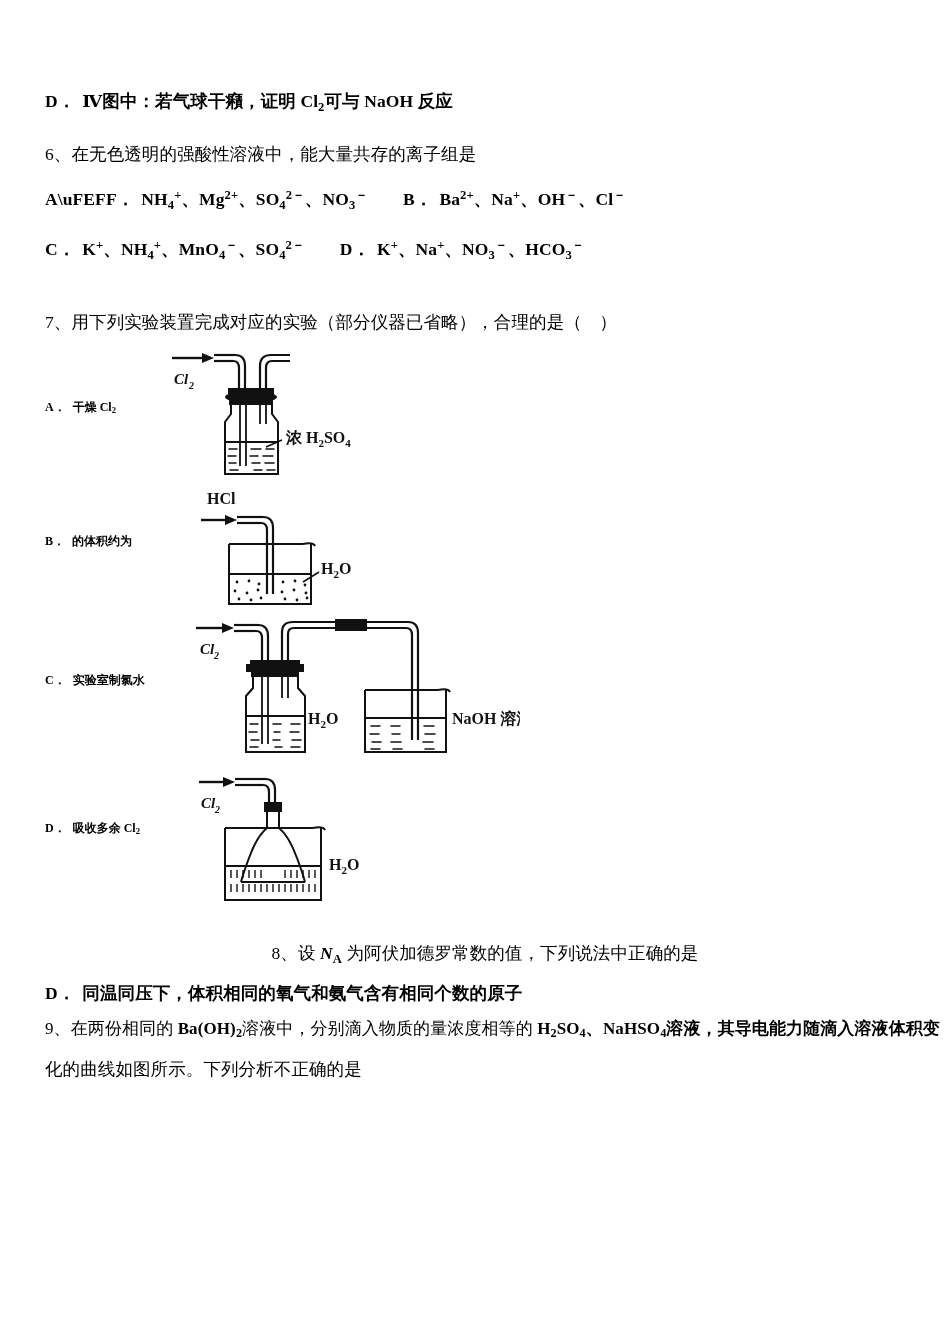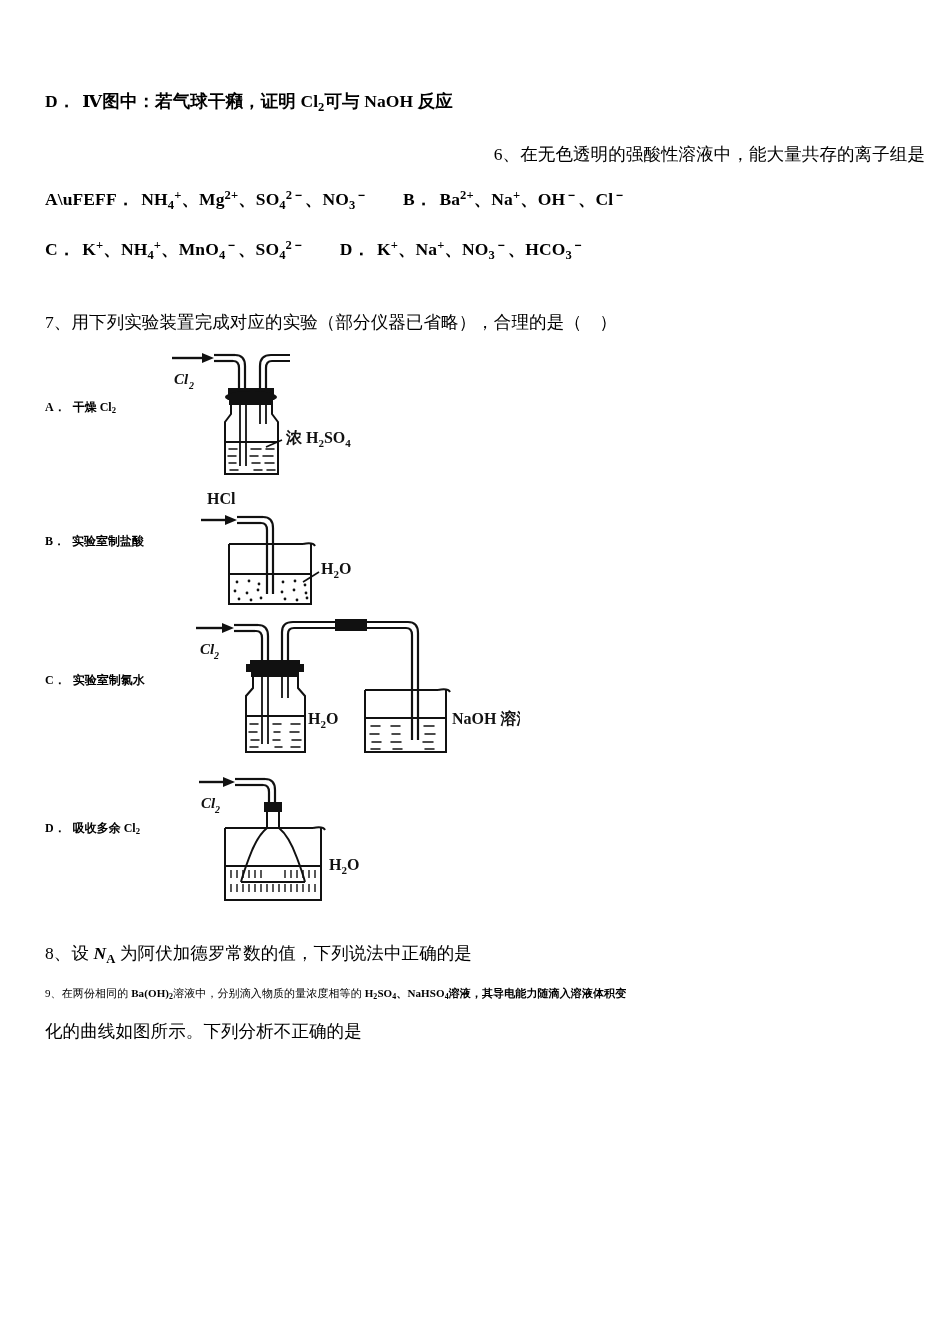--- a/index.html
+++ b/index.html
@@ -79,21 +79,21 @@
 </head>
 <body>
 
 <div class="page">
   <div class="content">
 
     <div class="line opt" style="margin-bottom:12px;">
       <span>D</span><span>．</span><span class="gap-sm"></span><span>Ⅳ图中：若气球干癪，证明 </span><span>Cl</span><span class="sub">2</span><span>可与 NaOH 反应</span>
     </div>
 
-    <div class="line q-stem" style="margin-bottom:6px;text-align:right;">
+    <div class="line q-stem" style="margin-bottom:6px;">
       <span class="num">6</span><span>、在无色透明的强酸性溶液中，能大量共存的离子组是</span>
     </div>
 
     <div class="line opt" style="margin-bottom:6px;">
       
       <span>
         <span>A</span>\uFEFF<span>．</span><span class="gap-sm"></span><span><span>NH</span><span class="sub">4</span><span class="sup">+</span></span><span>、</span><span><span>Mg</span><span class="sub"></span><span class="sup">2+</span></span><span>、</span><span><span>SO</span><span class="sub">4</span><span class="sup">2－</span></span><span>、</span><span><span>NO</span><span class="sub">3</span><span class="sup">－</span></span>
       </span>
       <span class="gap-lg"></span>
       
@@ -173,21 +173,21 @@
 
           <text class="figtext" x="156" y="99" font-size="16">
             <tspan>浓 H</tspan><tspan font-size="11" dy="4">2</tspan><tspan font-size="16" dy="-4">SO</tspan><tspan font-size="11" dy="4">4</tspan>
           </text>
         </svg>
       </div>
     </div>
 
     <div class="app-row" style="height:130px;">
       <div class="app-label" style="top:51px;">
-        <span>B</span><span>．</span><span class="gap-sm"></span><span>实验室制盐酸</span>
+        <span>B</span><span>．</span><span class="gap-sm"></span><span>的体积约为</span>
       </div>
       <div class="fig" style="left:118px; top:0px;">
         <svg width="240" height="128" viewBox="0 0 240 128">
 
           <text class="figtext" x="44" y="22" font-size="16">HCl</text>
 
           <line x1="38" y1="38" x2="62" y2="38" stroke="#111" stroke-width="2.4"></line>
           <polygon points="62,33 74,38 62,43" fill="#111"></polygon>
 
           <line x1="74" y1="35" x2="100" y2="35" stroke="#111" stroke-width="2.2"></line>
@@ -385,29 +385,32 @@
             <line x1="152" y1="118" x2="152" y2="126"></line>
           </g>
 
           <text class="figtext" x="166" y="104" font-size="16">
             <tspan>H</tspan><tspan font-size="11" dy="4">2</tspan><tspan font-size="16" dy="-4">O</tspan>
           </text>
         </svg>
       </div>
     </div>
 
-    <div class="line q-stem" style="margin-top:26px;">
+    <div class="line q-stem" style="margin-top:26px;text-align:center;">
       <span class="num">8</span><span>、设 </span><span class="ital b">N</span><span class="sub b">A</span><span> 为阿伏加德罗常数的值，下列说法中正确的是</span>
     </div>
 
 
 
 
-
-    <div class="line q-stem" style="font-size:11px;">
+    <div class="line opt">
+      <span>D</span><span>．</span><span class="gap-sm"></span><span>同温同压下，体积相同的氧气和氨气含有相同个数的原子</span>
+    </div>
+
+    <div class="line q-stem" style="font-size:17px;">
       <span class="num">9</span><span>、在两份相同的 </span><span class="b">Ba(OH)</span><span class="sub b">2</span><span>溶液中，分别滴入物质的量浓度相等的 </span><span class="b">H</span><span class="sub b">2</span><span class="b">SO</span><span class="sub b">4</span><span class="b">、</span><span class="b">NaHSO</span><span class="sub b">4</span><span class="b">溶液，其导电能力随滴入溶液体积变</span>
     </div>
     <div class="line q-stem">
       <span>化的曲线如图所示。下列分析不正确的是</span>
     </div>
 
   </div>
 </div>
 
 </body></html>

